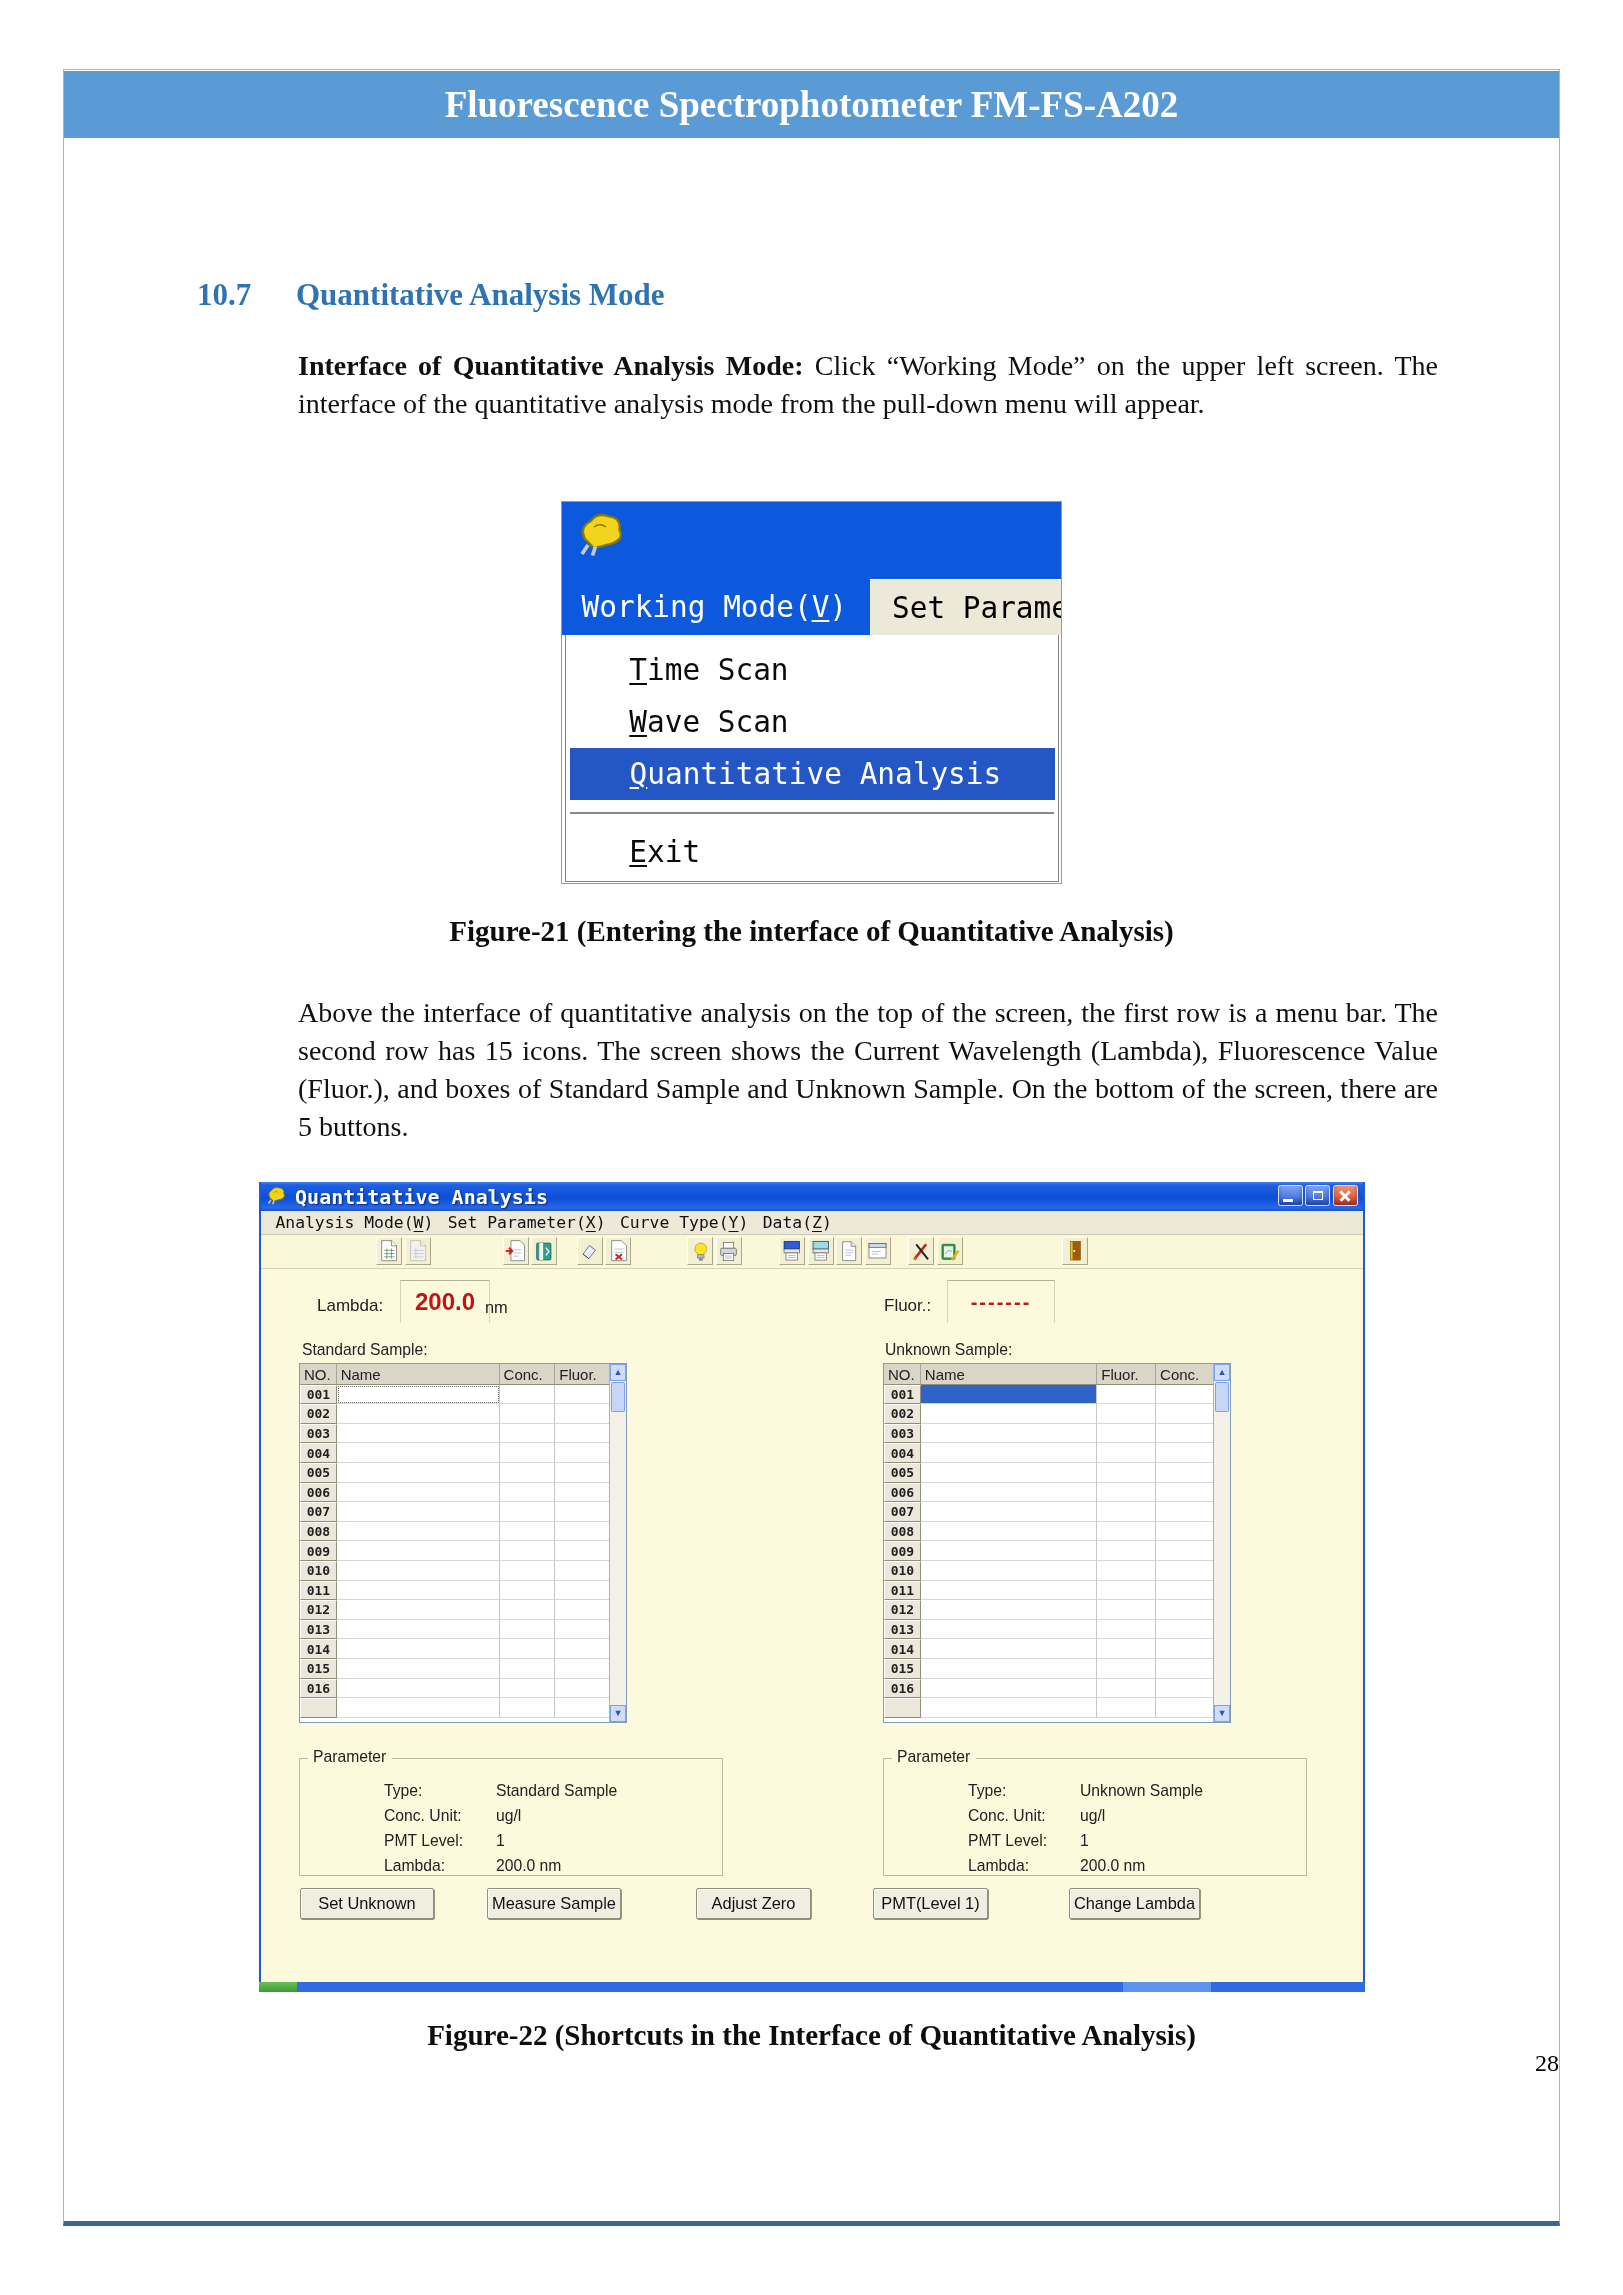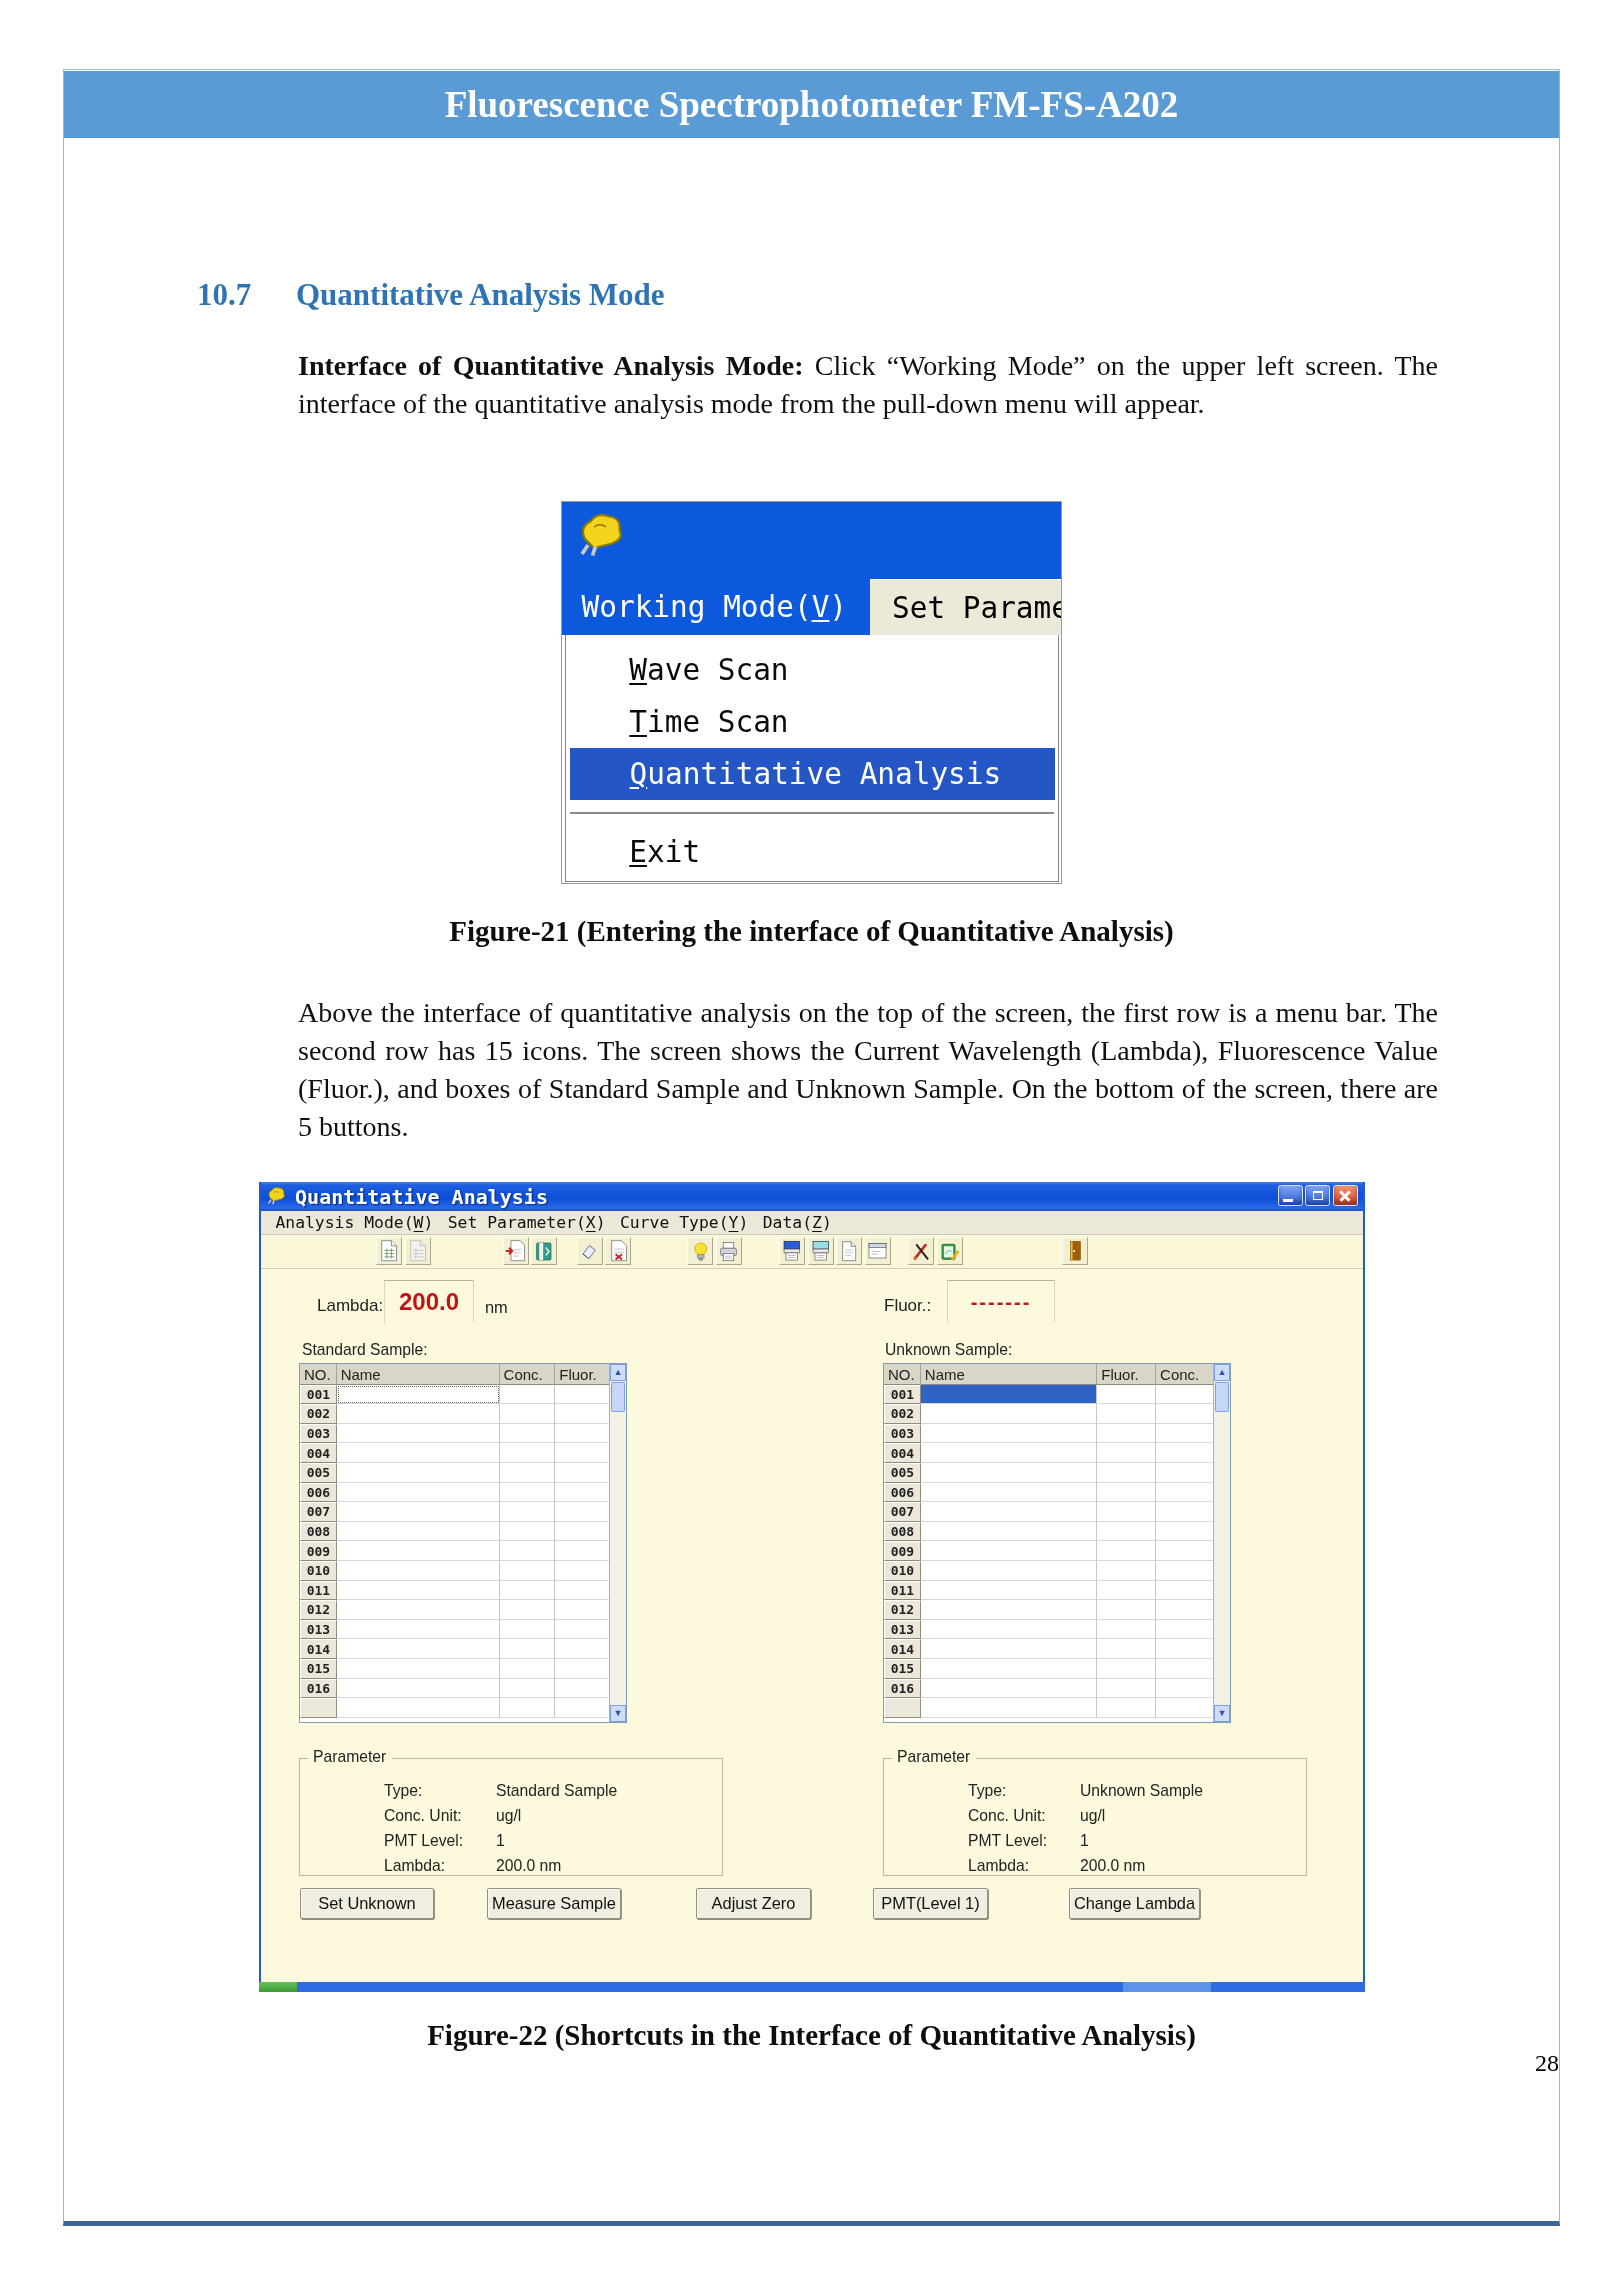--- a/index.html
+++ b/index.html
@@ -64,21 +64,21 @@
   .m22 { margin-left:14.4px; white-space:nowrap; }
 
   .tbar { height:34px; flex:0 0 34px; background:#fbf8da; border-bottom:0.7px solid #d4d1b6;
           display:flex; align-items:center; }
   .tbtn { width:26px; height:27.5px; flex:0 0 26px; background:#f3f0d2; border:0.7px solid;
           border-color:#fffef2 #a9a68c #a9a68c #fffef2;
           display:flex; align-items:center; justify-content:center; }
 
   .client { position:relative; flex:1; background:#fcf9dd; color:#222; }
   .lam-label { position:absolute; left:56px; top:27.5px; font-size:17px; }
-  .lam-box { position:absolute; left:123px; top:11.8px; width:90px; height:43px;
+  .lam-box { position:absolute; left:139px; top:11.8px; width:90px; height:43px;
              border-top:1.3px solid #b5b29a; border-left:0.7px solid #d8d5bf; border-right:0.7px solid #d8d5bf;
              display:flex; align-items:center; justify-content:center;
              color:#c01515; font-size:24px; font-weight:bold; }
   .lam-unit { position:absolute; left:224px; top:29px; font-size:16.4px; }
   .flu-label { position:absolute; left:623px; top:27.5px; font-size:17px; }
   .flu-box { position:absolute; left:686px; top:11.8px; width:108px; height:43px;
              border-top:1.3px solid #b5b29a; border-left:0.7px solid #d8d5bf; border-right:0.7px solid #d8d5bf;
              display:flex; align-items:center; justify-content:center;
              color:#c01515; font-size:20px; font-weight:bold; letter-spacing:2px; }
   .tcap { position:absolute; font-size:15.7px; }
@@ -145,22 +145,22 @@
             <path d="M6 20 Q2 12 10 8 Q14 2 22 5 Q30 6 29 14 Q32 20 24 23 L12 26 Z" fill="#f2d41c" stroke="#8a7a00" stroke-width="1.5"></path>
             <path d="M8 24 L4 30 M13 25 L11 31" stroke="#c8c8c8" stroke-width="2.5"></path>
             <path d="M12 12 q4 -3 8 0" stroke="#8a7a00" fill="none"></path>
           </svg></span>
     </div>
     <div class="f21-mrow">
       <div class="f21-ml" id="f21-menu-left">Working Mode(<u>V</u>)</div>
       <div class="f21-mr">Set Parame</div>
     </div>
     <div class="f21-dd" id="f21-dropdown">
+        <div class="f21-item"><u>T</u>ime Scan</div>
         <div class="f21-item"><u>W</u>ave Scan</div>
-        <div class="f21-item"><u>T</u>ime Scan</div>
         <div class="f21-item hl"><u>Q</u>uantitative Analysis</div>
         <div class="f21-sep"></div>
         <div class="f21-item"><u>E</u>xit</div>
       </div>
   </div>
 
   <div class="caption cap21">Figure-21 (Entering the interface of Quantitative Analysis)</div>
 
   <p class="bodytext p2">Above the interface of quantitative analysis on the top of the screen, the first row is a menu bar. The second row has 15 icons. The screen shows the Current Wavelength (Lambda), Fluorescence Value (Fluor.), and boxes of Standard Sample and Unknown Sample. On the bottom of the screen, there are 5 buttons.</p>
 

